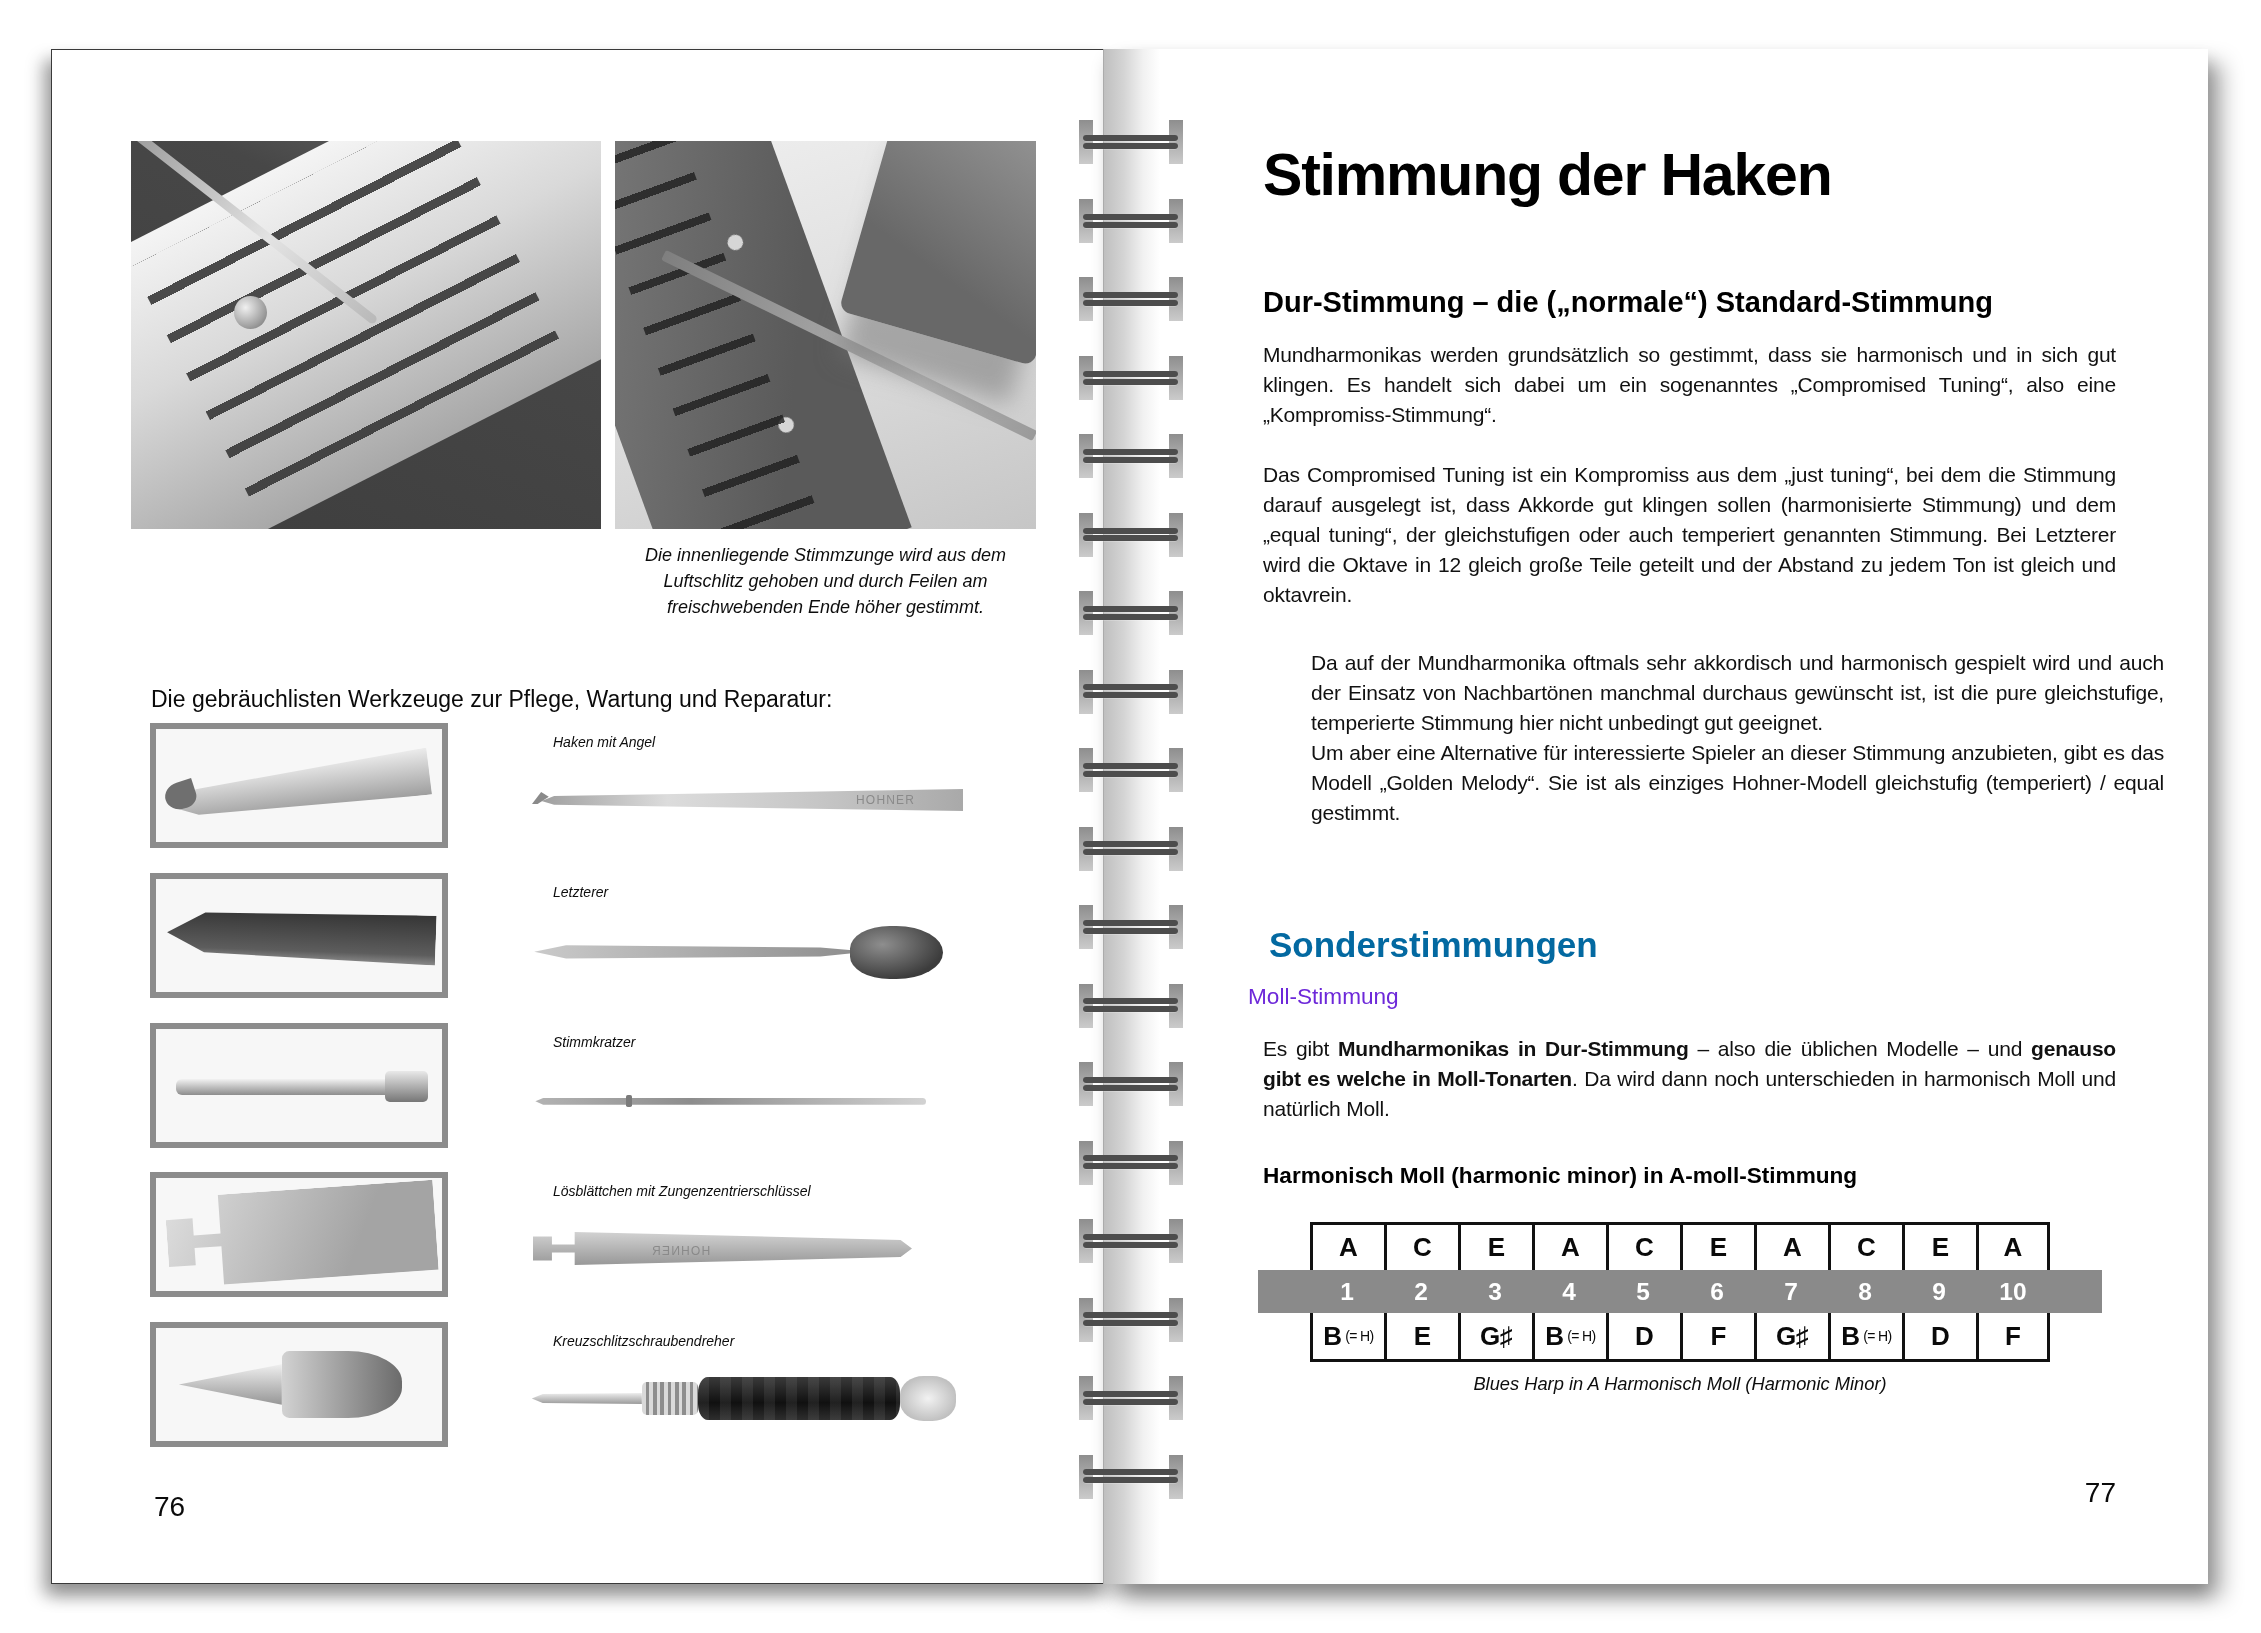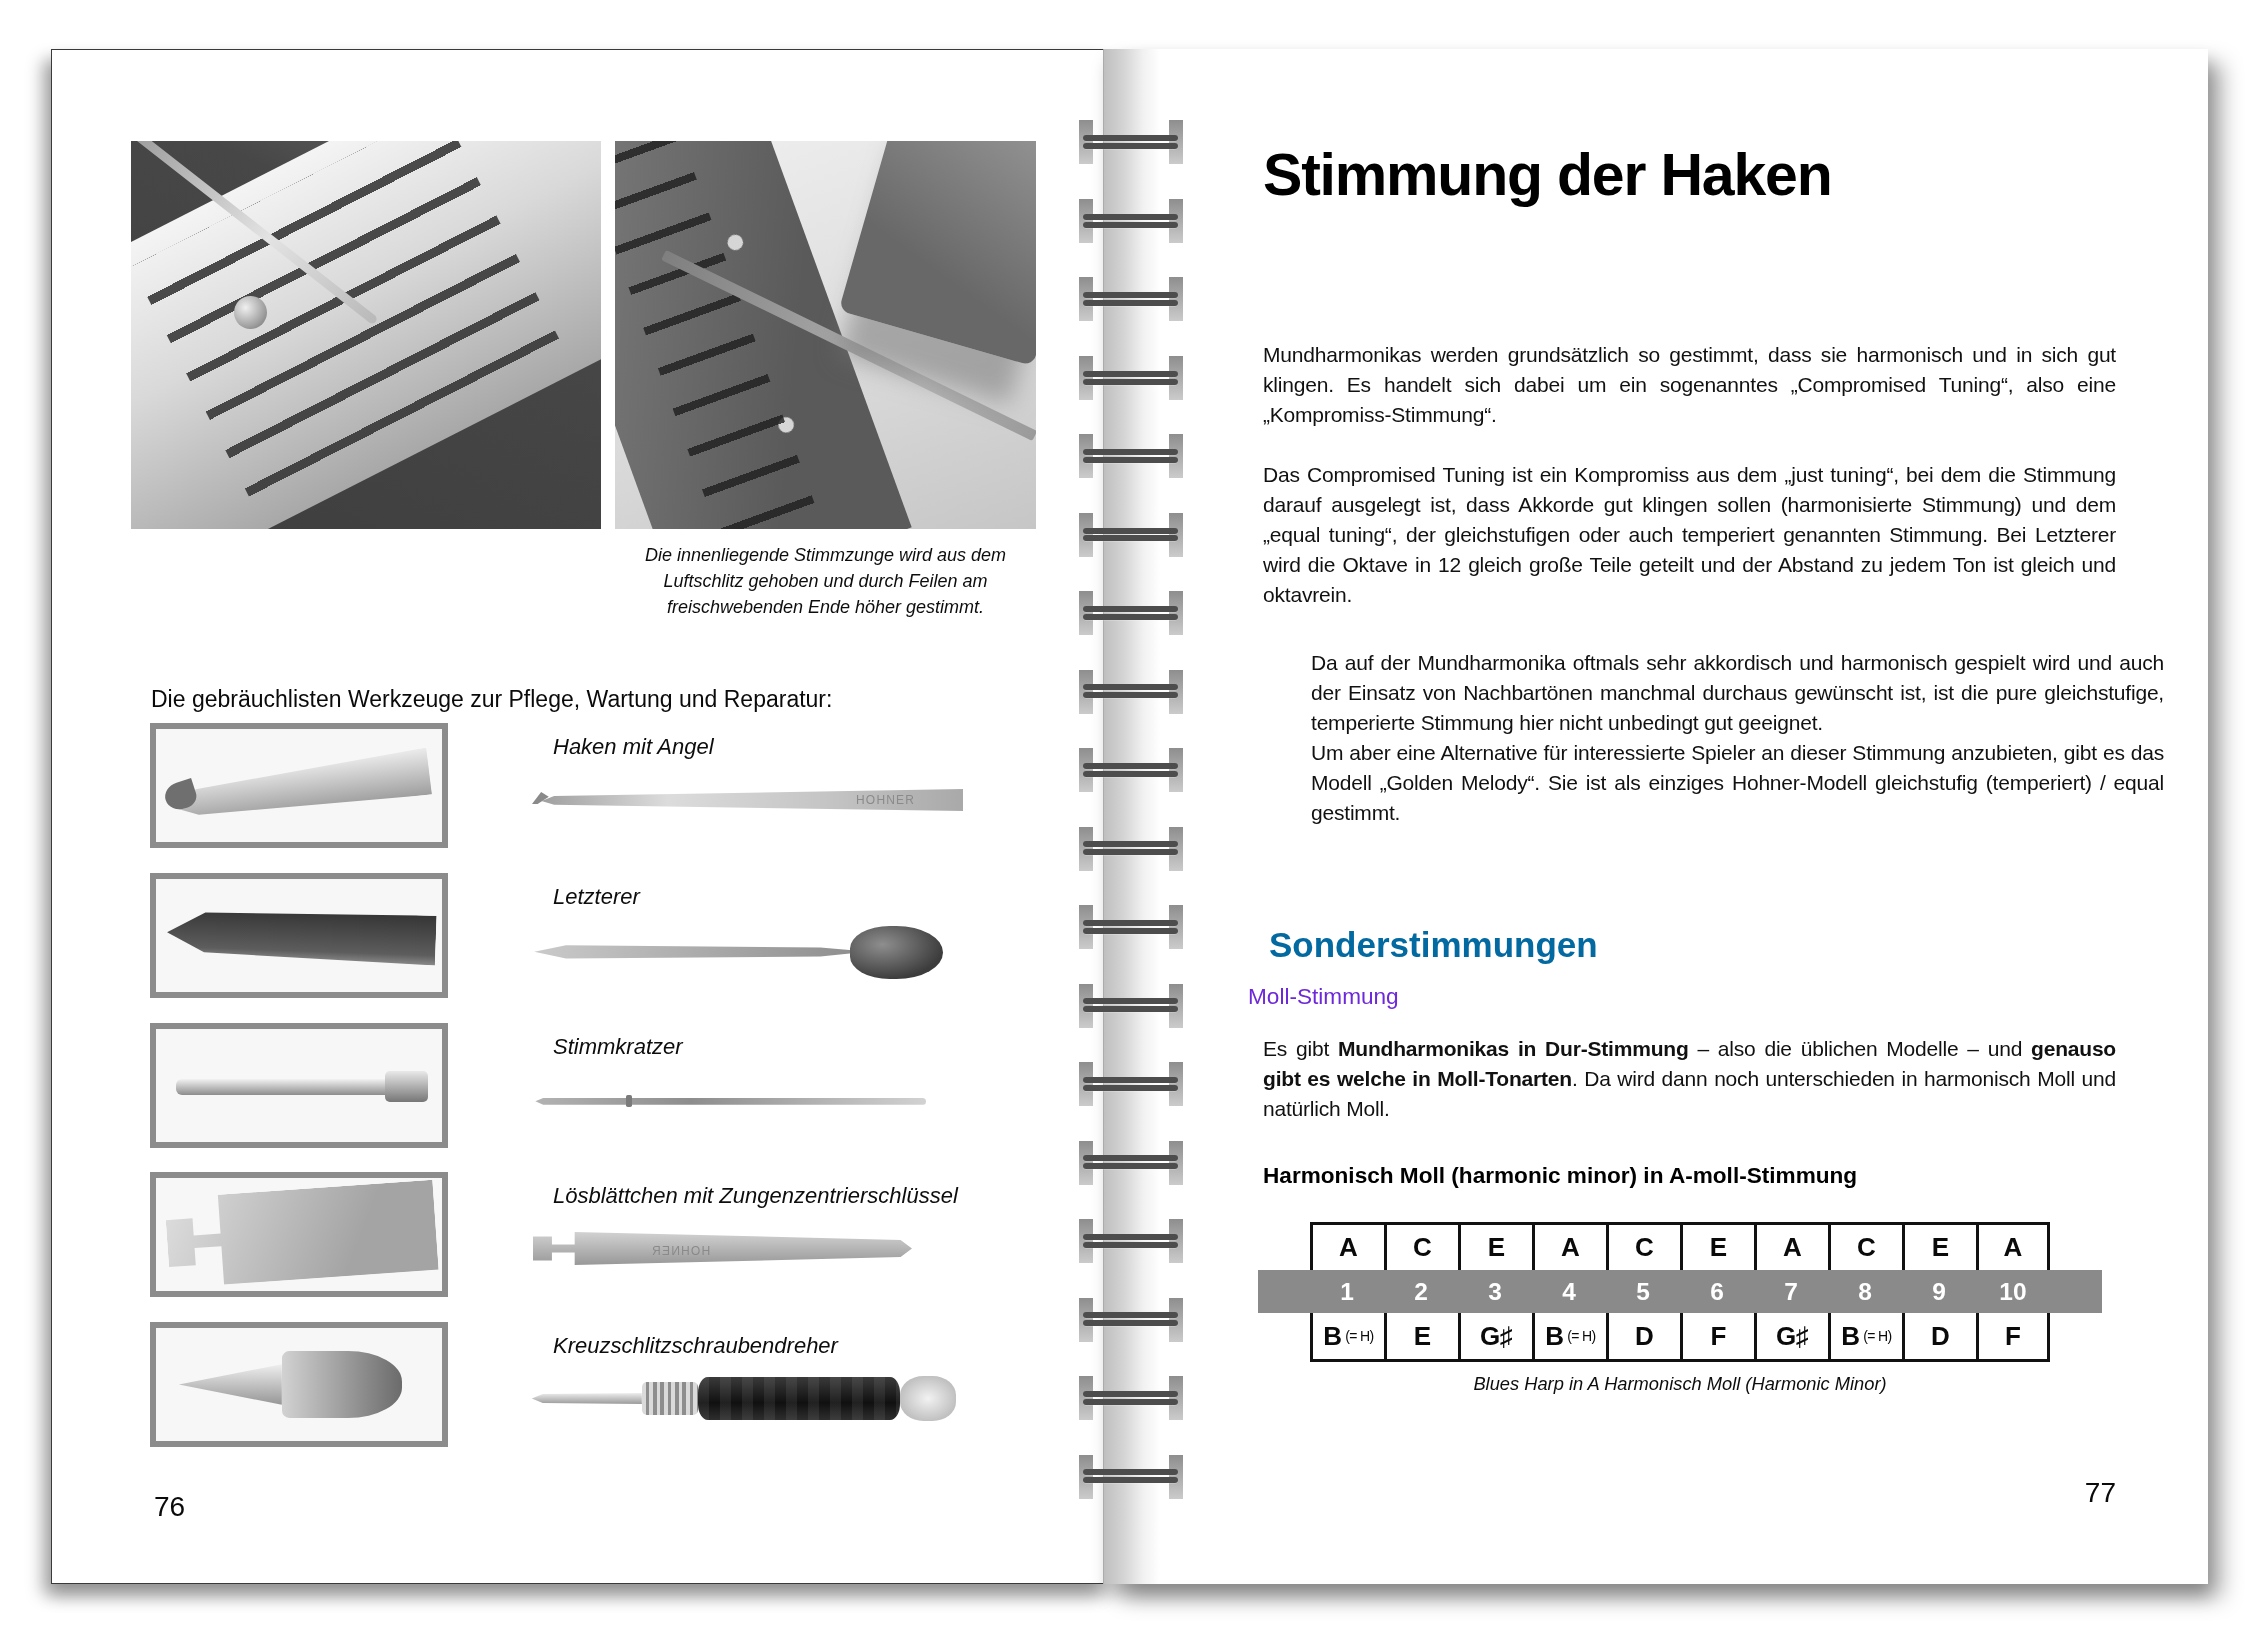--- a/index.html
+++ b/index.html
@@ -57,21 +57,21 @@
   .frame-kratzer::after{right:5%;top:37%;width:15%;height:28%;border-radius:4.9px;
       background:linear-gradient(180deg,#e9e9e9,#767676);}
   .frame-loes::before{left:4%;top:10%;width:94%;height:80%;transform:rotate(-4deg);
       background:linear-gradient(115deg,#dedede,#a4a4a4 70%);
       clip-path:polygon(0 24%,10% 24%,10% 43%,20% 43%,20% 0,100% 0,100% 100%,20% 100%,20% 57%,10% 57%,10% 76%,0 76%);}
   .frame-schrauber::before{left:8%;top:32%;width:36%;height:36%;
       background:linear-gradient(180deg,#efefef,#969696);clip-path:polygon(0 50%,100% 0,100% 100%);}
   .frame-schrauber::after{left:44%;top:20%;width:42%;height:60%;border-radius:7.3px 45% 45% 7.3px;
       background:linear-gradient(90deg,#d2d2d2,#6b6b6b);}
   .tool-info{position:absolute;left:459px;top:0;width:489px;height:125px;}
-  .tool-label{position:absolute;left:42px;top:11px;font-style:italic;font-size:22px;color:#0d0d0d;}
+  .tool-label{position:absolute;left:42px;top:11px;font-style:italic;font-size:14px;color:#0d0d0d;}
   .tool-gfx{position:absolute;left:12.2px;top:43px;width:465px;height:73px;}
   .tool-gfx::before,.tool-gfx::after{content:'';position:absolute;}
   .tool-gfx .g1,.tool-gfx .g2{position:absolute;display:none;}
   .brand{position:absolute;font-size:12px;letter-spacing:1.2px;color:#8a8a8a;z-index:3;}
   .gfx-haken::before{left:18.3px;top:23px;width:422px;height:22px;
       background:linear-gradient(90deg,#9f9f9f,#dcdcdc 30%,#c3c3c3 70%,#a9a9a9);
       clip-path:polygon(0 55%,3% 32%,100% 0,100% 100%,3% 72%);}
   .gfx-haken::after{left:8.6px;top:26px;width:17px;height:12.2px;background:#8a8a8a;
       clip-path:polygon(0 100%,55% 0,100% 38%,32% 100%);}
   .gfx-haken .brand{right:73px;top:27px;}
@@ -225,20 +225,21 @@
 
       </div>
     </div>
   </div>
 </div>
     <div class="page-number pn-left">76</div>
   </div>
 
   <div class="page page-right">
     <h1 class="rp-title">Stimmung der Haken</h1>
+    <h2 class="rp-sub">Dur-Stimmung – die („normale“) Standard-Stimmung</h2>
     <p class="rp-body rp-p1">Mundharmonikas werden grundsätzlich so gestimmt, dass sie harmonisch und in sich gut klingen. Es handelt sich dabei um ein sogenanntes „Compromised Tuning“, also eine „Kompromiss-Stimmung“.</p>
     <p class="rp-body rp-p2">Das Compromised Tuning ist ein Kompromiss aus dem „just tuning“, bei dem die Stimmung darauf ausgelegt ist, dass Akkorde gut klingen sollen (harmonisierte Stimmung) und dem „equal tuning“, der gleichstufigen oder auch temperiert genannten Stimmung. Bei Letzterer wird die Oktave in 12 gleich große Teile geteilt und der Abstand zu jedem Ton ist gleich und oktavrein.</p>
     <div class="rp-body rp-p3">
       <p>Da auf der Mundharmonika oftmals sehr akkordisch und harmonisch gespielt wird und auch der Einsatz von Nachbartönen manchmal durchaus gewünscht ist, ist die pure gleichstufige, temperierte Stimmung hier nicht unbedingt gut geeignet.</p>
       <p>Um aber eine Alternative für interessierte Spieler an dieser Stimmung anzubieten, gibt es das Modell „Golden Melody“. Sie ist als einziges Hohner-Modell gleichstufig (temperiert) / equal gestimmt.</p>
     </div>
     <h2 class="rp-h-sonder">Sonderstimmungen</h2>
     <h3 class="rp-h-moll">Moll-Stimmung</h3>
     <p class="rp-body rp-p4" id="moll-para"><span>Es gibt </span><b>Mundharmonikas in Dur-Stimmung</b><span> – also die üblichen Modelle – und </span><b>genauso gibt es welche in Moll-Tonarten</b><span>. Da wird dann noch unterschieden in harmonisch Moll und natürlich Moll.</span></p>
     <h3 class="rp-h-harm">Harmonisch Moll (harmonic minor) in A-moll-Stimmung</h3>

